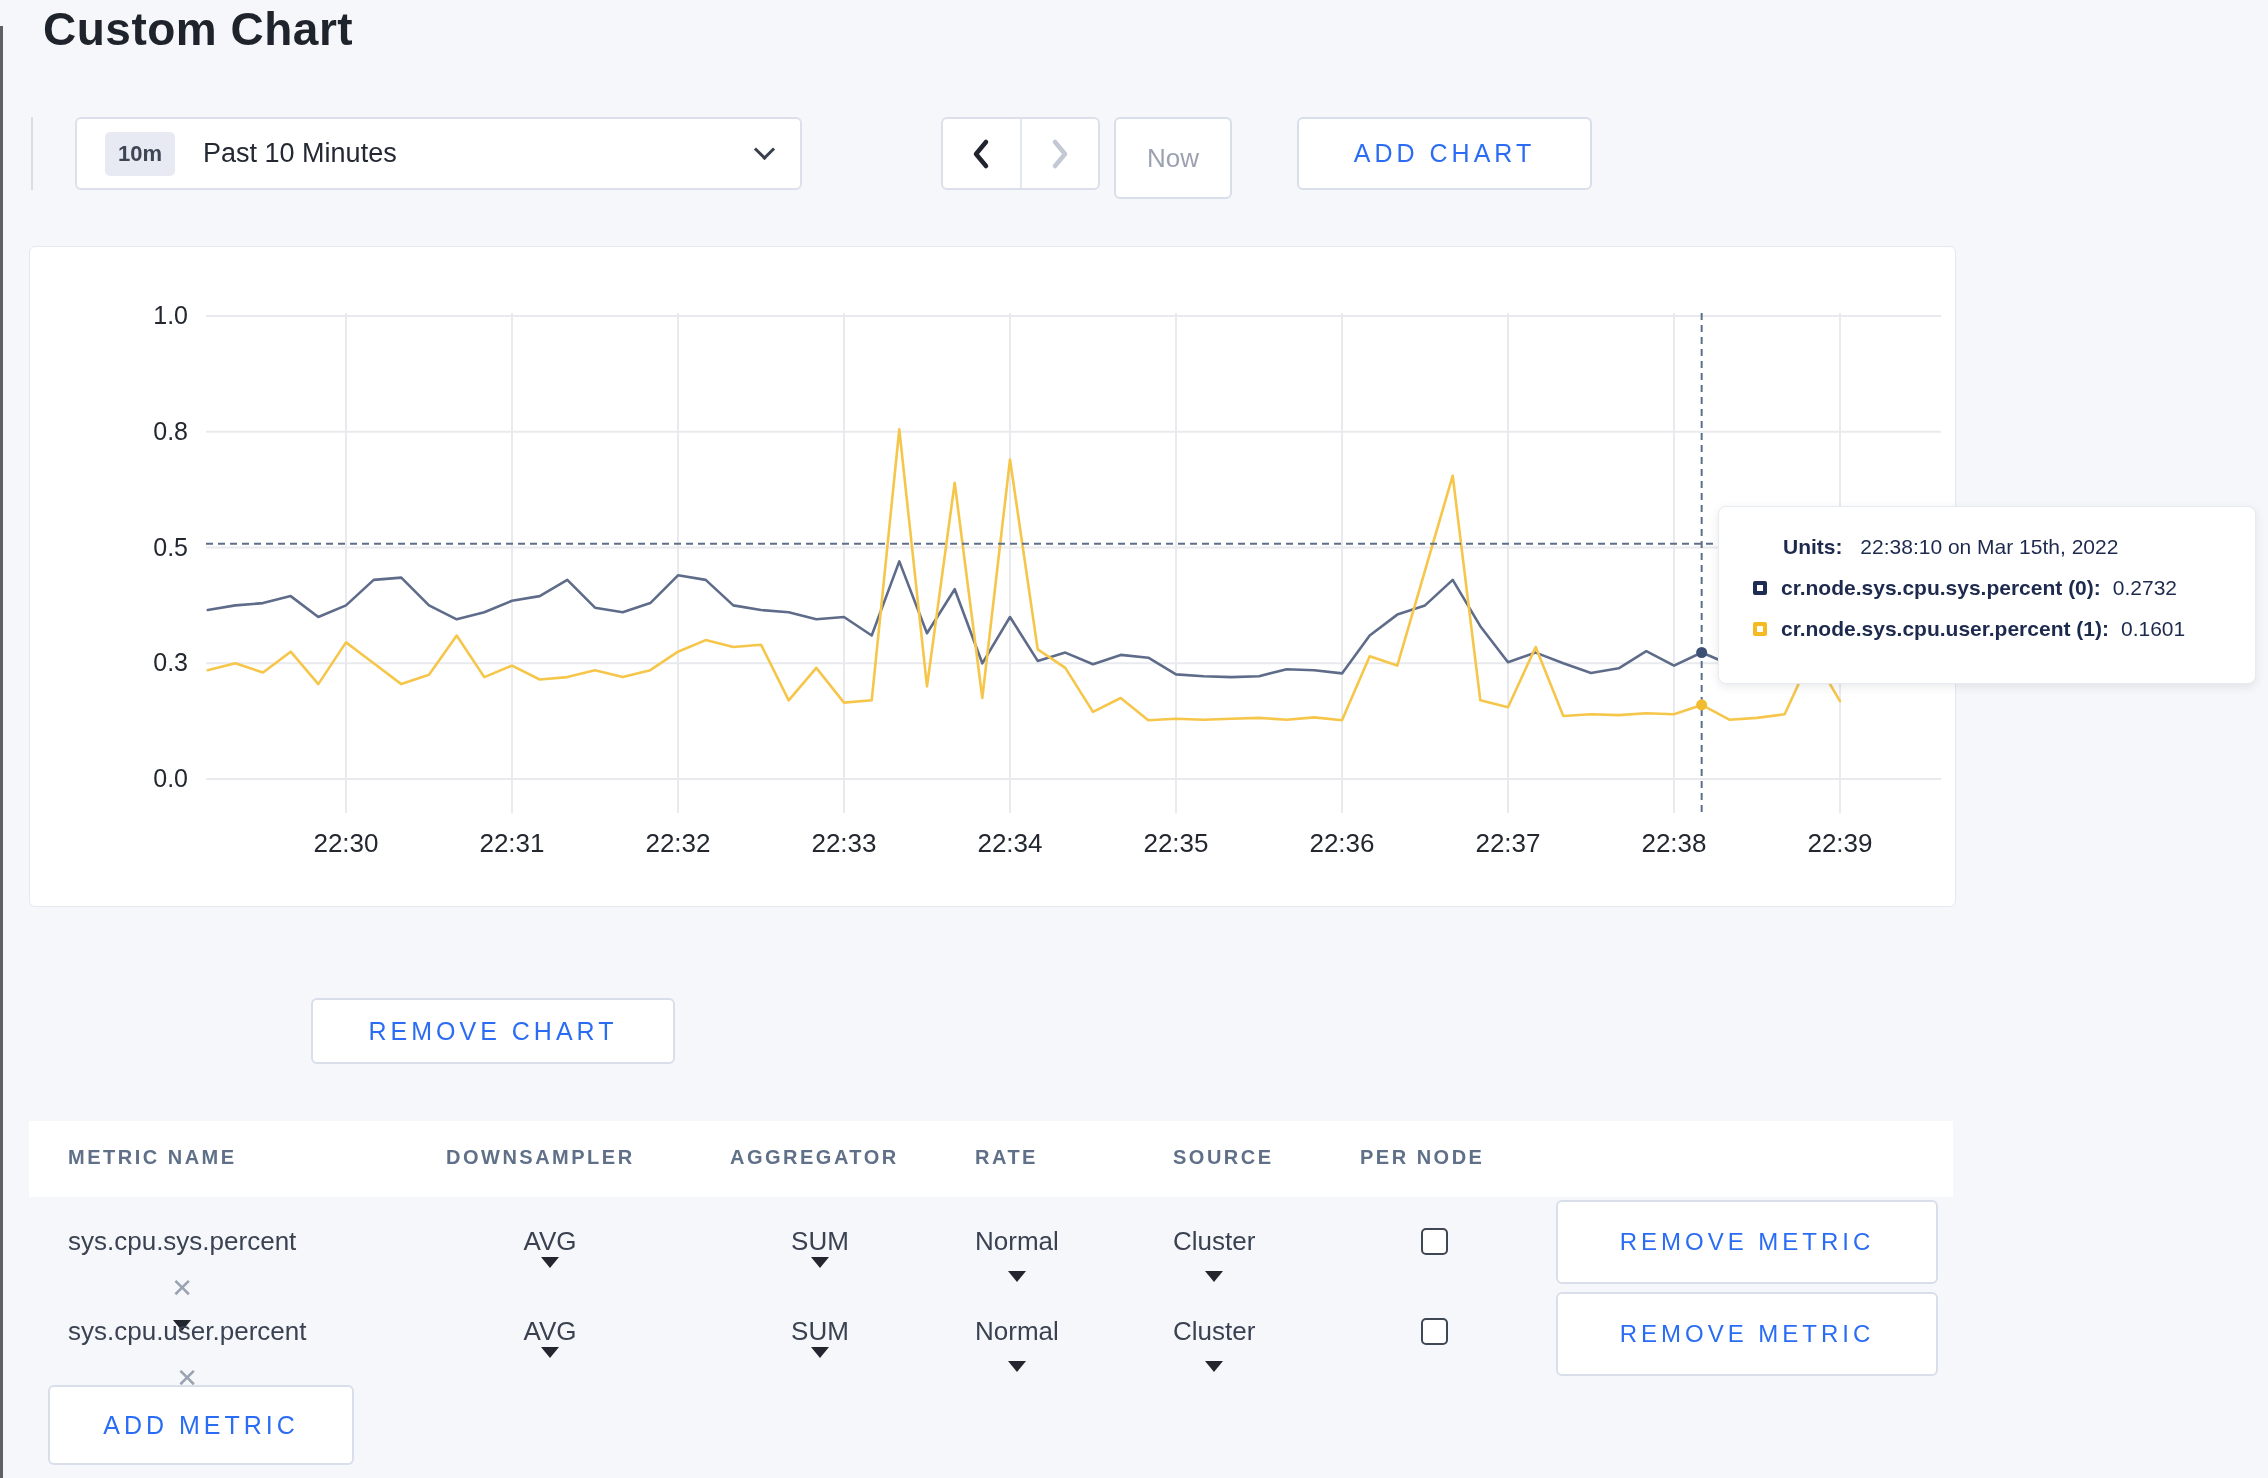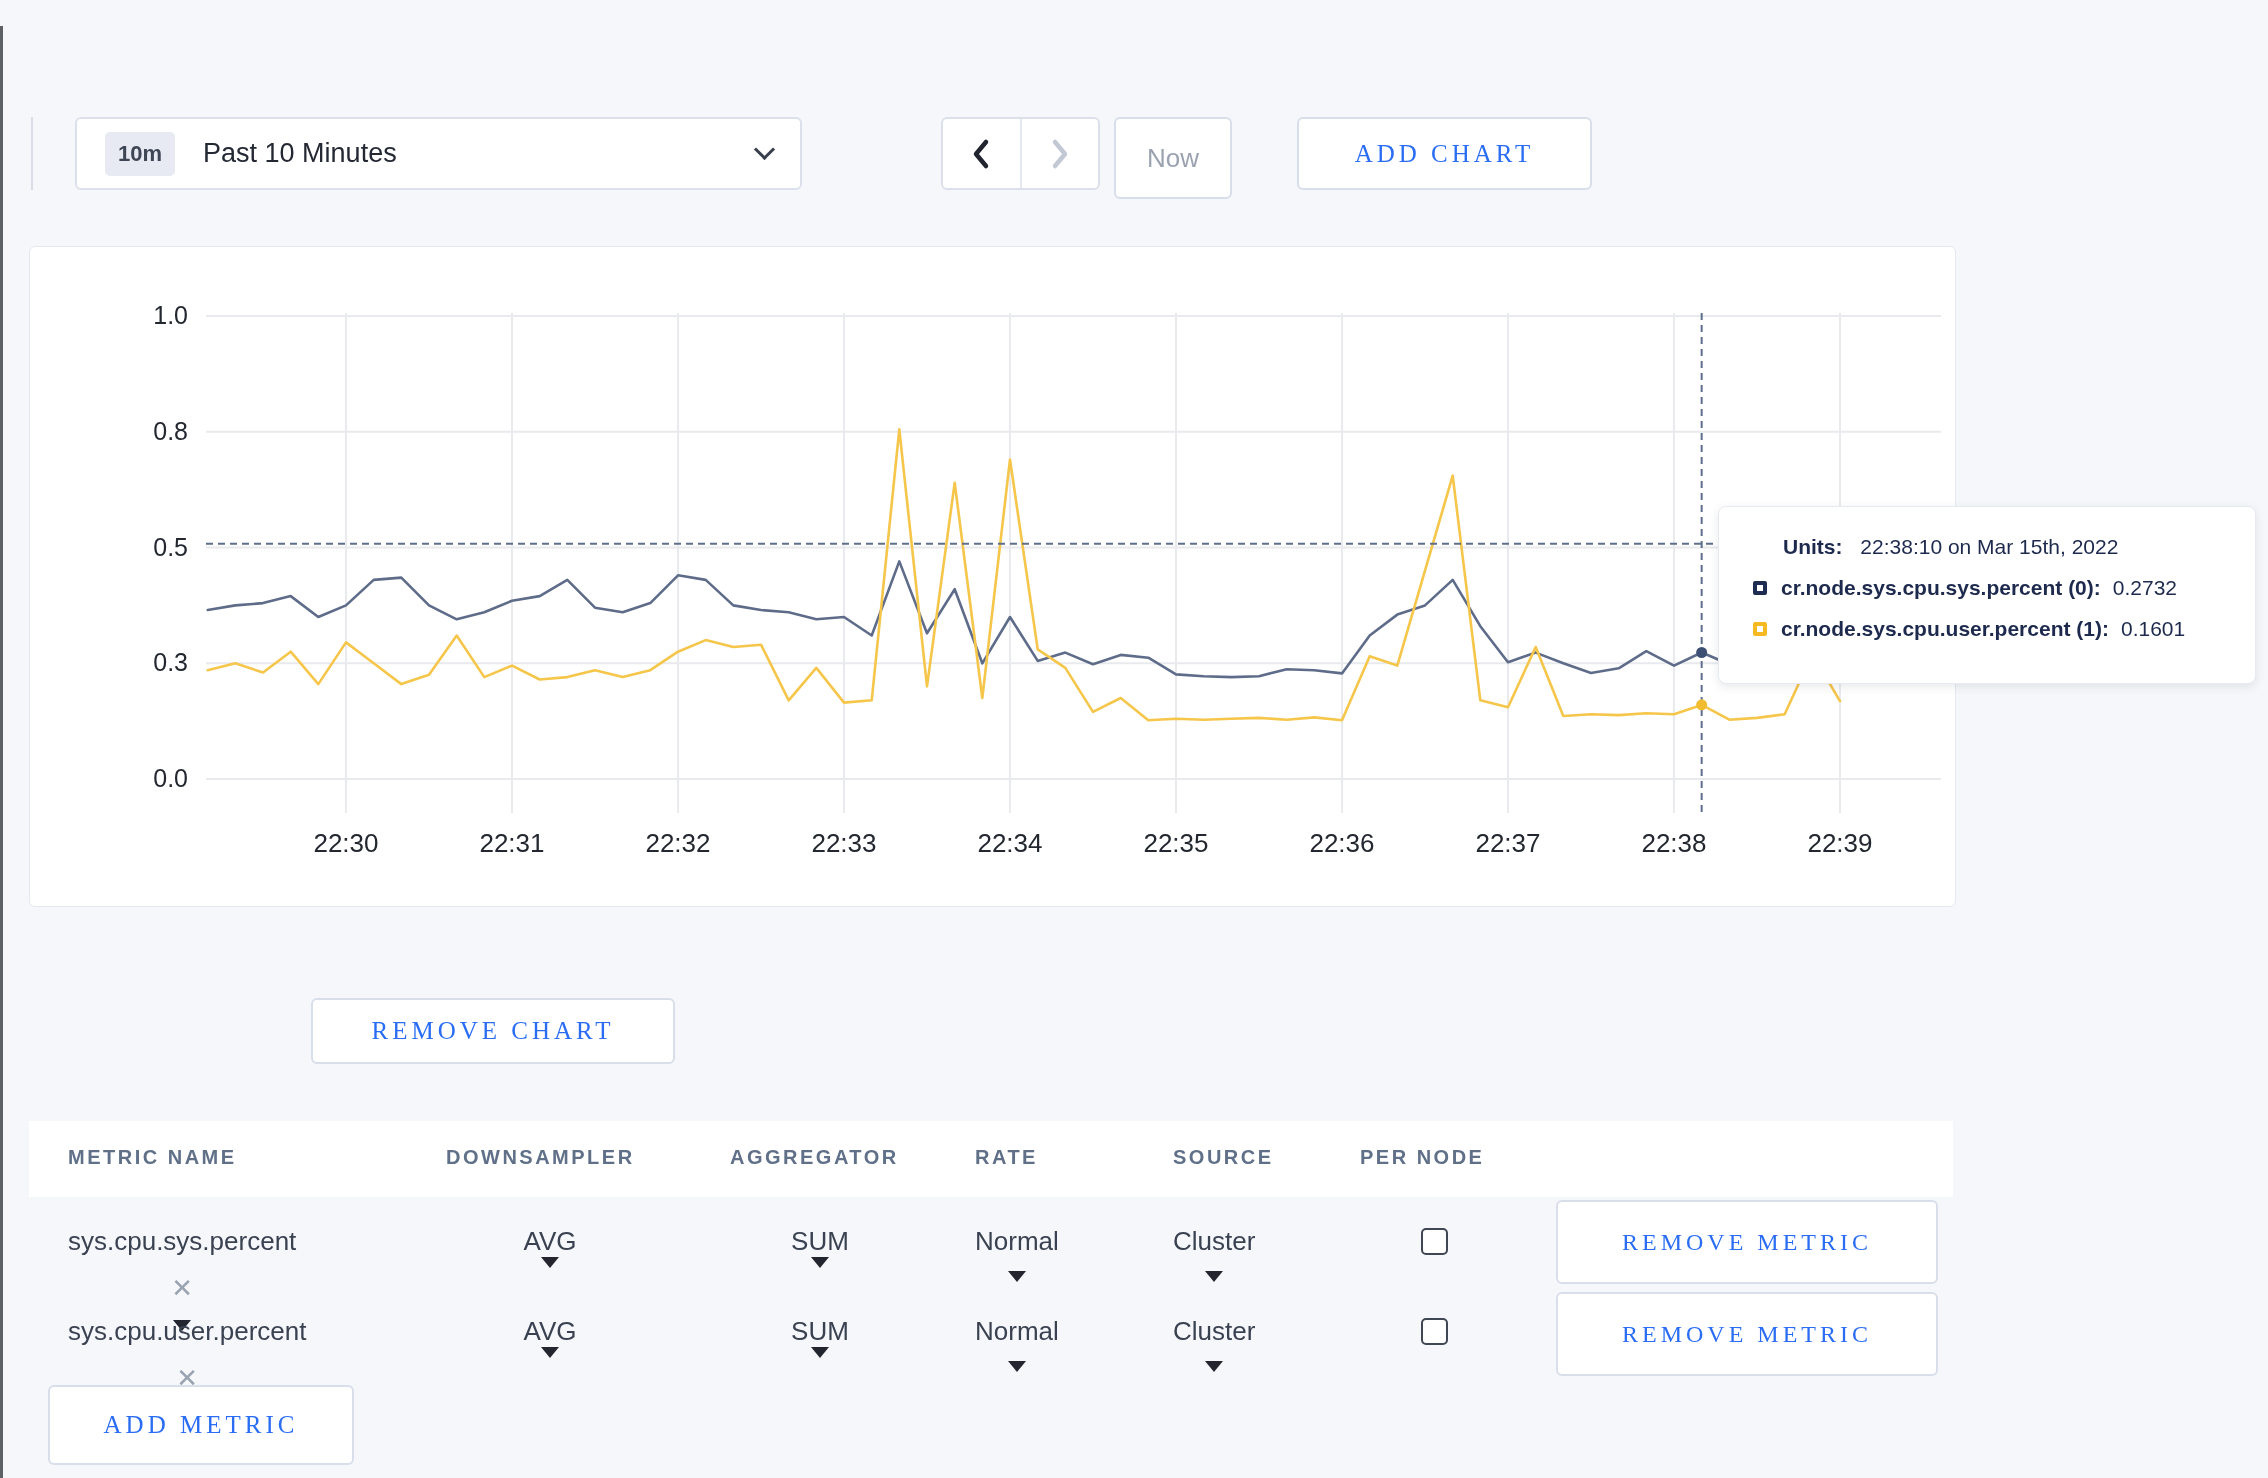--- a/index.html
+++ b/index.html
@@ -18,21 +18,21 @@
   .time-select-label { margin-left:28px; font-size:27px; color:#232833; }
   .chev { width:15px; height:15px; border-right:3px solid #383f4c; border-bottom:3px solid #383f4c; transform:rotate(45deg); }
   .time-select .chev { margin-left:auto; margin-top:-8px; }
 
   .nav-group { position:absolute; left:941px; top:117px; width:159px; height:73px; background:#fff;
                border:2px solid #dbe0ea; border-radius:6px; display:flex; }
   .nav-btn { flex:1; display:flex; align-items:center; justify-content:center; cursor:pointer; }
   .nav-btn.prev { border-right:2px solid #e3e7ef; }
   .btn { background:#fff; border:2px solid #d8deea; border-radius:6px; display:flex; align-items:center; justify-content:center; cursor:pointer; }
   .now-btn { position:absolute; left:1114px; top:117px; width:118px; height:82px; font-size:26px; color:#9ba2b0; }
-  .blue-btn { color:#2a6df4; font-size:25px; letter-spacing:4px; font-weight:500;font-family:Liberation Serif, serif; }
+  .blue-btn { color:#2a6df4; font-size:25px; letter-spacing:4px; font-weight:500; }
   .add-chart-btn { position:absolute; left:1297px; top:117px; width:295px; height:73px; }
 
   
   .chart-card { position:absolute; left:29px; top:246px; width:1927px; height:661px; background:#fff;
                 border:1px solid #e5e8ef; border-radius:6px; }
   .chart-card svg { position:absolute; left:0; top:0; }
 
   
   .tooltip { position:absolute; left:1718px; top:506px; width:538px; height:178px; background:#fff;
              border:1px solid #e7eaf1; border-radius:8px; box-shadow:0 3px 10px rgba(40,50,70,0.10); z-index:6; padding-top:28px; }
@@ -67,20 +67,21 @@
   .remove-metric-btn { position:absolute; left:1556px; width:382px; height:84px; font-size:24px; }
   .rm1 { top:1200px; } .rm2 { top:1292px; }
   .add-metric-btn { position:absolute; left:48px; top:1385px; width:306px; height:80px; font-size:25px; }
 </style>
 </head>
 <body>
 
 <div class="page">
   <div class="left-edge"></div>
 
+  <div class="page-title">Custom Chart</div>
 
   <div class="tb-divider"></div>
 
   <div class="time-select">
     <span class="badge-10m">10m</span>
     <span class="time-select-label">Past 10 Minutes</span>
     <span class="chev"></span>
   </div>
 
   <div class="nav-group">

